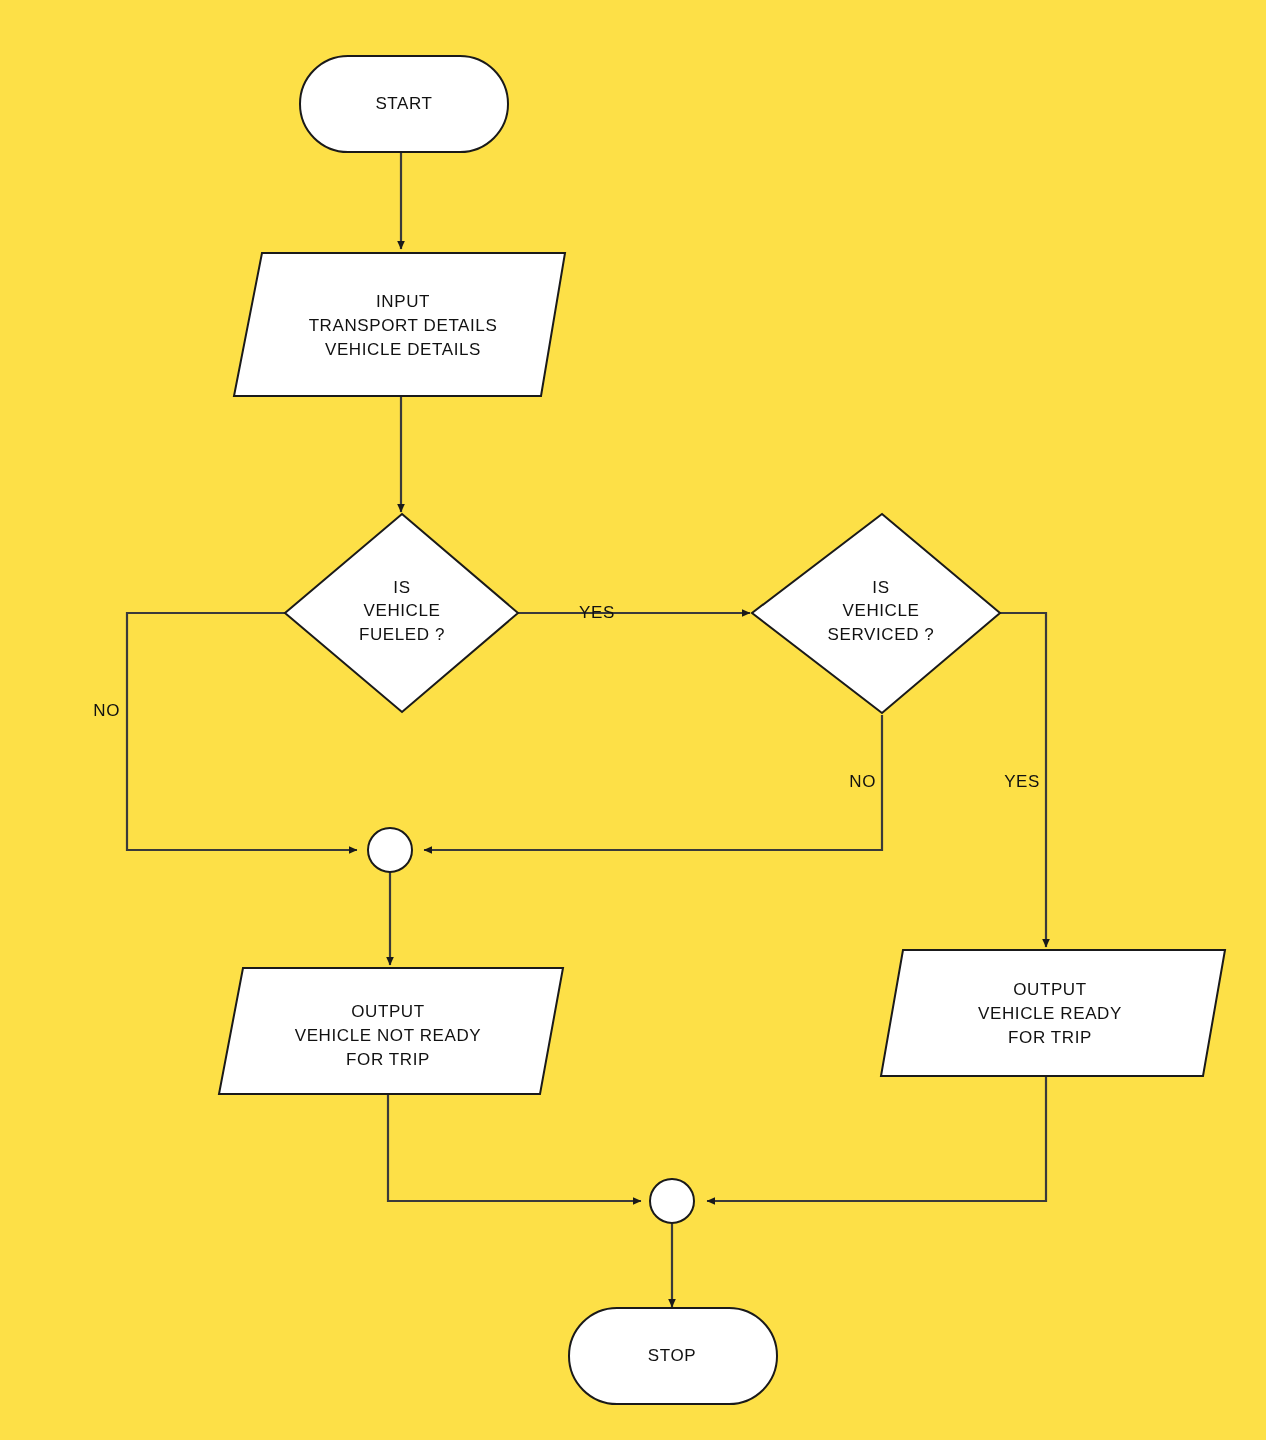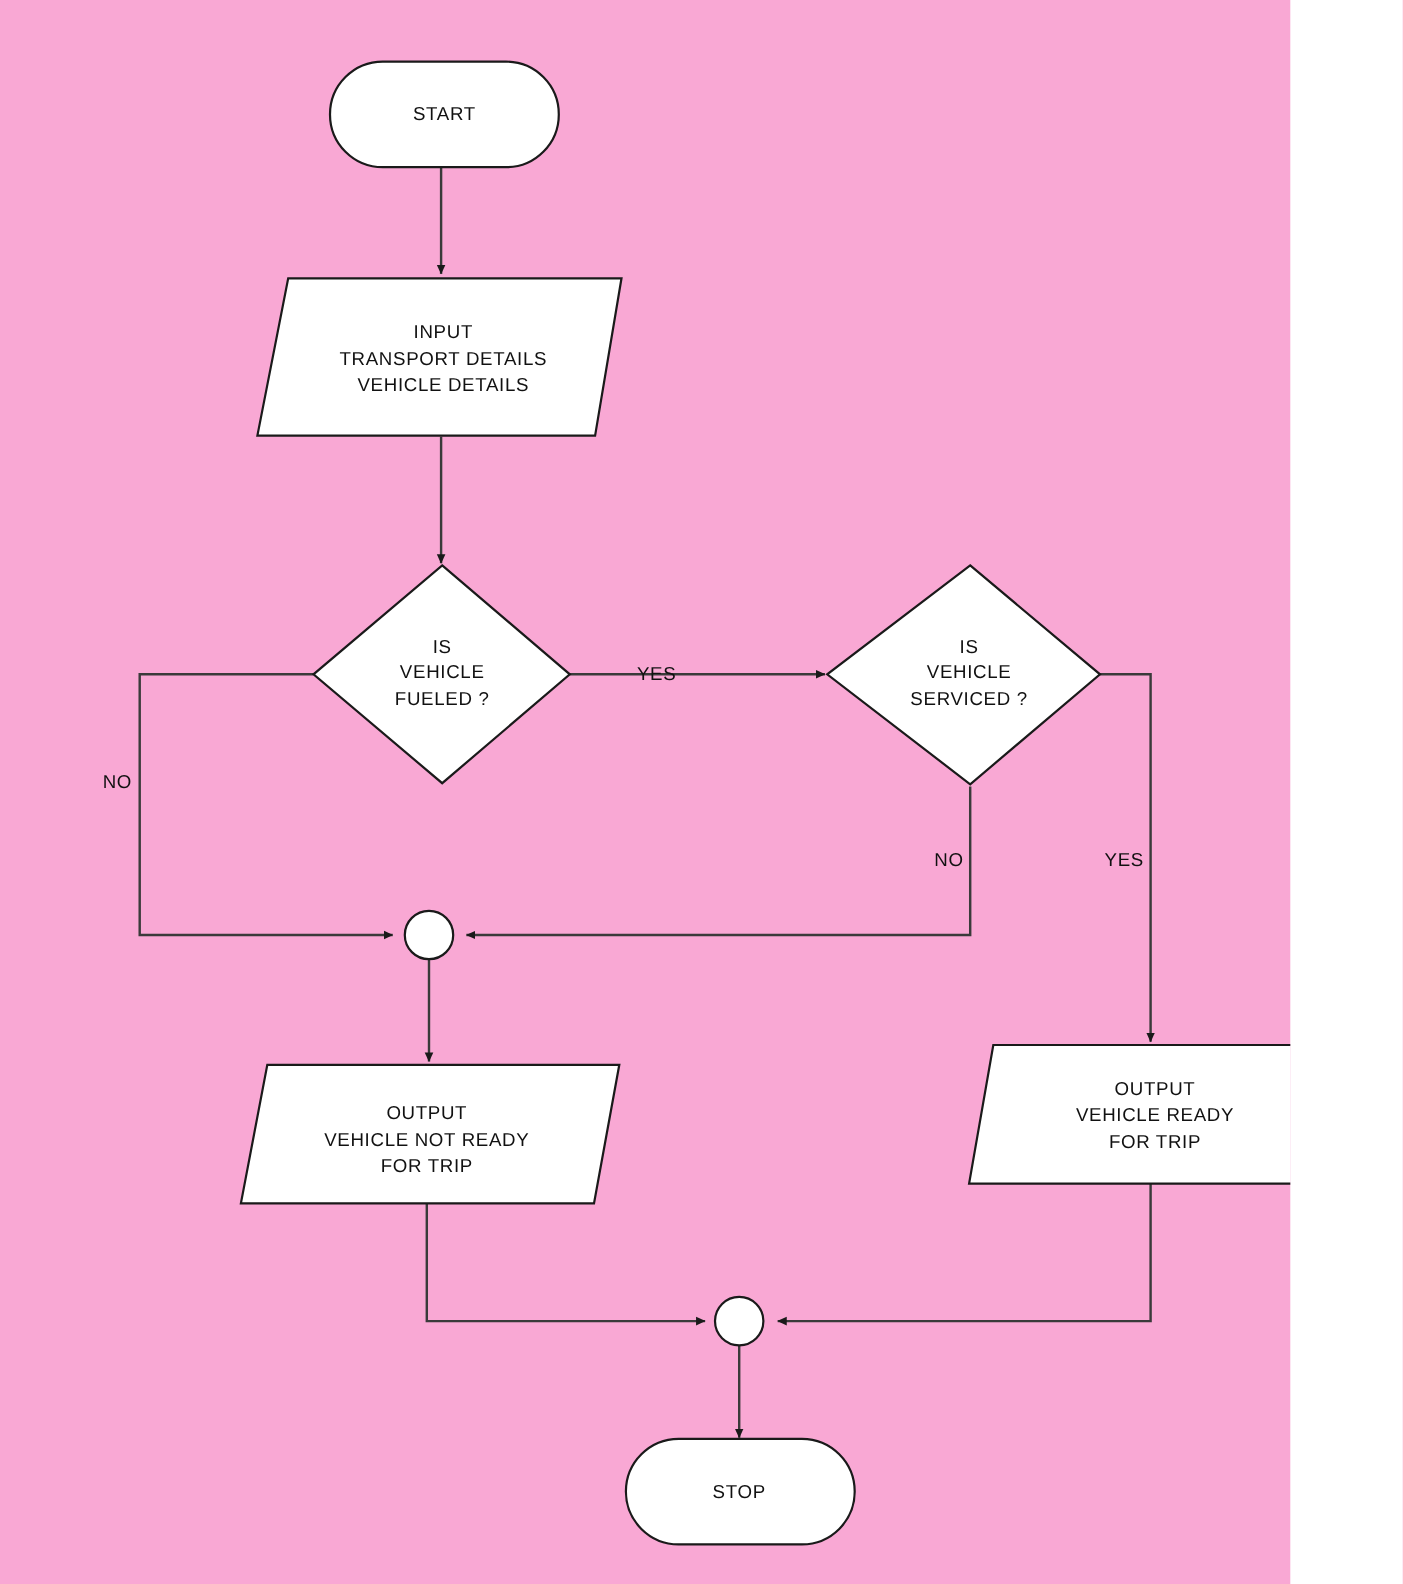--- a/index.html
+++ b/index.html
@@ -5,23 +5,23 @@
   html, body {
     margin: 0;
     padding: 0;
     background: #ffffff;
   }
   body {
     font-family: "Liberation Sans", sans-serif;
   }
   #canvas {
     position: relative;
-    width: 1173px;
+    width: 1266px;
     height: 1440px;
-    background: #f9a8d4;
+    background: #fde047;
     overflow: hidden;
   }
   #flow-svg {
     position: absolute;
     top: 0;
     left: 0;
     width: 1275px;
     height: 1440px;
   }
   .shape-outline {

